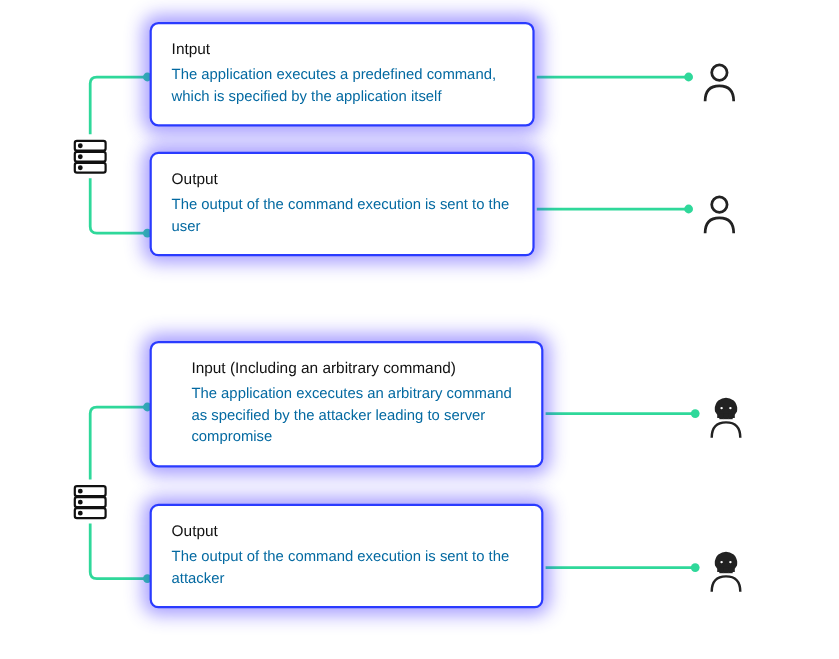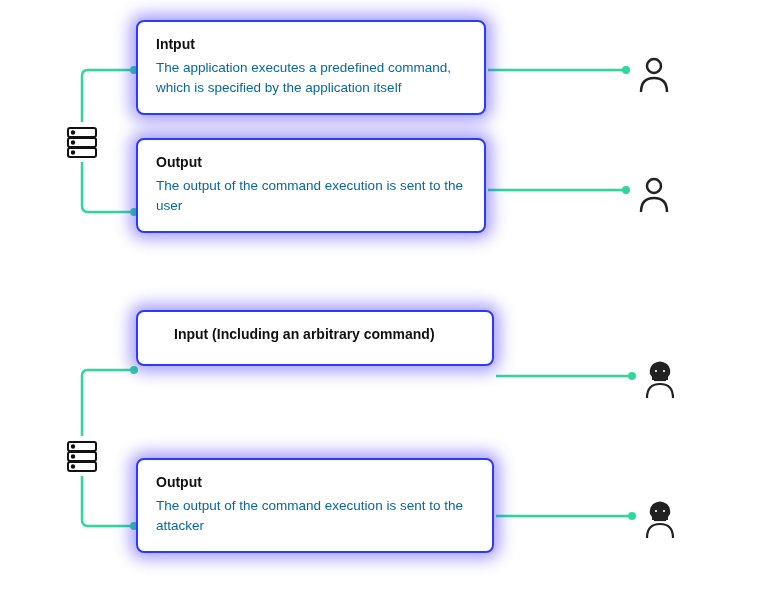--- a/index.html
+++ b/index.html
@@ -31,21 +31,21 @@
     position: absolute;
     left: 136px;
     width: 350px;
     background: #fff;
     border: 2px solid #2a3bff;
     border-radius: 8px;
     padding: 14px 18px 16px 18px;
     box-shadow: 0 0 16px 6px rgba(60,40,255,0.45);
   }
   .card-title {
-    font-weight: 700;
+    font-weight: 400;
     font-size: 14px;
     color: #111;
     margin-bottom: 6px;
   }
   .card-body {
     font-size: 13.5px;
     line-height: 1.45;
     color: #0369a1;
   }
   .scenario-1 .card-input  { top: 0;   height: auto; }
@@ -154,20 +154,21 @@
       <rect x="4" y="14" width="28" height="9" rx="2"></rect>
       <rect x="4" y="24" width="28" height="9" rx="2"></rect>
       <circle cx="9" cy="8.5" r="1.2" fill="#111"></circle>
       <circle cx="9" cy="18.5" r="1.2" fill="#111"></circle>
       <circle cx="9" cy="28.5" r="1.2" fill="#111"></circle>
     </svg>
   </div>
 
   <div class="card card-input">
     <div class="card-title">Input (Including an arbitrary command)</div>
+    <div class="card-body">The application excecutes an arbitrary command as specified by the attacker leading to server compromise</div>
   </div>
 
   <div class="card card-output">
     <div class="card-title">Output</div>
     <div class="card-body">The output of the command execution is sent to the attacker</div>
   </div>
 
   <div class="actor-icon actor-1">
     <svg viewBox="0 0 32 40" fill="none" stroke="#222" stroke-width="2.2">
 

